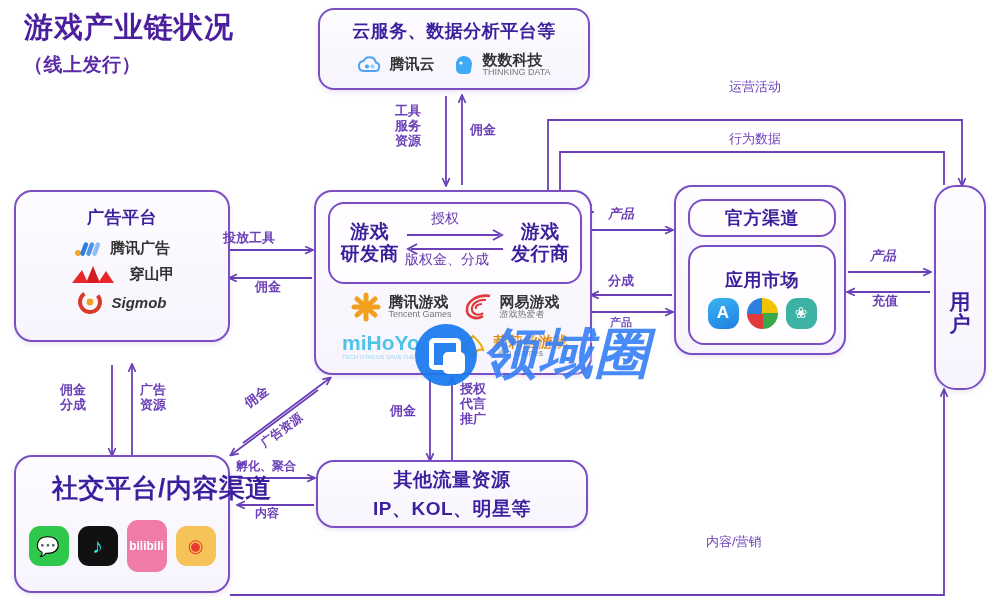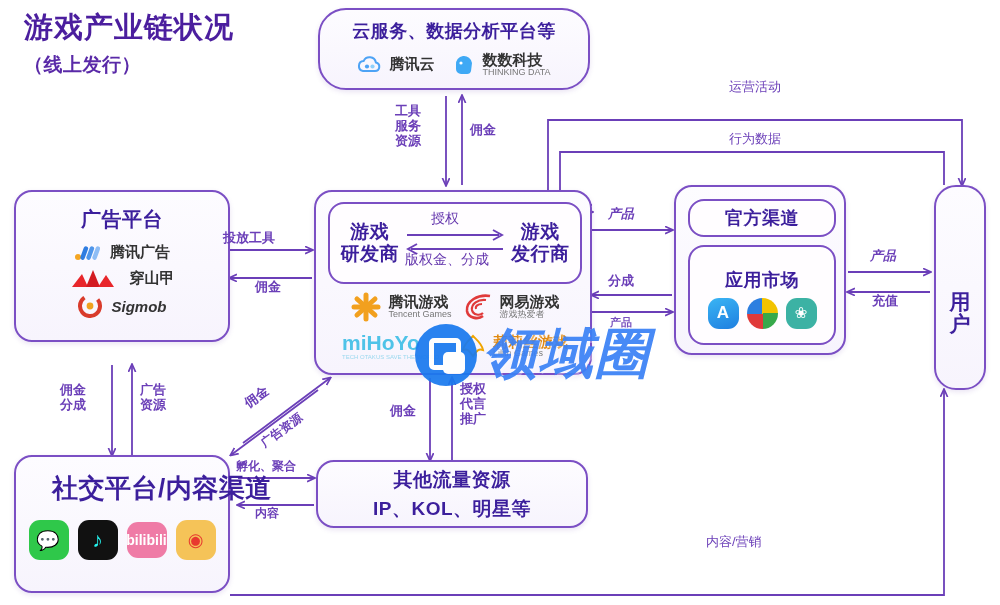--- a/index.html
+++ b/index.html
@@ -121,21 +121,21 @@
       <path d="M930,292 L848,292"></path>
 
       <path d="M592,205 L548,205 L548,120 L962,120 L962,185"></path>
 
       <path d="M944,185 L944,152 L560,152 L560,212 L592,212"></path>
 
       <path d="M230,595 L944,595 L944,390"></path>
     </g>
   </svg>
 
-  <div class="node" style="left:318px; top:8px; width:272px; height:82px; border-radius:28px;">
+  <div class="node" style="left:318px; top:8px; width:272px; height:82px; border-radius:16px;">
     <div class="node-title" style="margin-top:9px; font-size:18px;">云服务、数据分析平台等</div>
     <div class="logo-row" style="margin-top:9px; gap:18px;">
       <div class="logo-item">
         <svg width="26" height="20" viewBox="0 0 26 20">
           <path d="M6,16 a5,5 0 0 1 0.6,-9.9 a6.5,6.5 0 0 1 12.3,1.4 a4.3,4.3 0 0 1 -0.8,8.5 z" fill="none" stroke="#4da3f5" stroke-width="2"></path>
           <circle cx="10" cy="11.5" r="2.1" fill="#4da3f5"></circle>
           <circle cx="15.5" cy="11.5" r="2.1" fill="#8fd0fb"></circle>
         </svg>
         <span class="logo-text">腾讯云</span>
       </div>
@@ -151,21 +151,21 @@
       </div>
     </div>
   </div>
 
   <div class="edge-label" style="left:395px; top:104px;">工具
 服务
 资源</div>
   <div class="edge-label" style="left:470px; top:123px;">佣金</div>
 
   <div class="node" style="left:14px; top:190px; width:216px; height:152px;">
-    <div class="node-title" style="margin-top:14px; font-size:20px;">广告平台</div>
+    <div class="node-title" style="margin-top:14px; font-size:17px;">广告平台</div>
     <div class="logo-row" style="margin-top:10px;">
       <svg width="26" height="18" viewBox="0 0 26 18">
         <circle cx="4" cy="13" r="3" fill="#f5a623"></circle>
         <rect x="8" y="2" width="4.5" height="14" rx="2.2" fill="#2f7de1" transform="rotate(20 10 9)"></rect>
         <rect x="14" y="2" width="4.5" height="14" rx="2.2" fill="#4f96ea" transform="rotate(20 16 9)"></rect>
         <rect x="20" y="2" width="4.5" height="14" rx="2.2" fill="#8ebdf5" transform="rotate(20 22 9)"></rect>
       </svg>
       <span class="logo-text">腾讯广告</span>
     </div>
     <div class="logo-row" style="margin-top:6px;gap:14px;">
@@ -284,21 +284,21 @@
   <div class="edge-label" style="left:872px; top:294px;">充值</div>
   <div class="edge-label" style="left:729px; top:80px; font-weight:normal;">运营活动</div>
   <div class="edge-label" style="left:729px; top:132px; font-weight:normal;">行为数据</div>
   <div class="edge-label" style="left:706px; top:535px; font-weight:normal;">内容/营销</div>
 
   <div class="node" style="left:14px; top:455px; width:216px; height:138px;">
     <div class="node-title" style="margin-top:14px; font-size:26px;margin-left:36px;">社交平台/内容渠道</div>
     <div class="logo-row" style="margin-top:14px; gap:9px;">
       <div class="sq" style="width:40px;height:40px;background:#2fc84a;font-size:19px;">💬</div>
       <div class="sq" style="width:40px;height:40px;background:#111;font-size:21px;color:#25f4ee;">♪</div>
-      <div class="sq" style="width:40px;height:36px;background:#ef7ba6;font-size:14px;">bilibili</div>
+      <div class="sq" style="width:40px;height:52px;background:#ef7ba6;font-size:12px;">bilibili</div>
       <div class="sq" style="width:40px;height:40px;background:#f5c358;font-size:18px;color:#e8392f;">◉</div>
     </div>
   </div>
 
   <div class="node" style="left:316px; top:460px; width:272px; height:68px;
               display:flex; flex-direction:column; align-items:center; justify-content:center;">
     <span class="node-title" style="font-size:19px;">其他流量资源</span>
     <span class="node-title" style="font-size:19px; margin-top:3px;">IP、KOL、明星等</span>
   </div>
 

